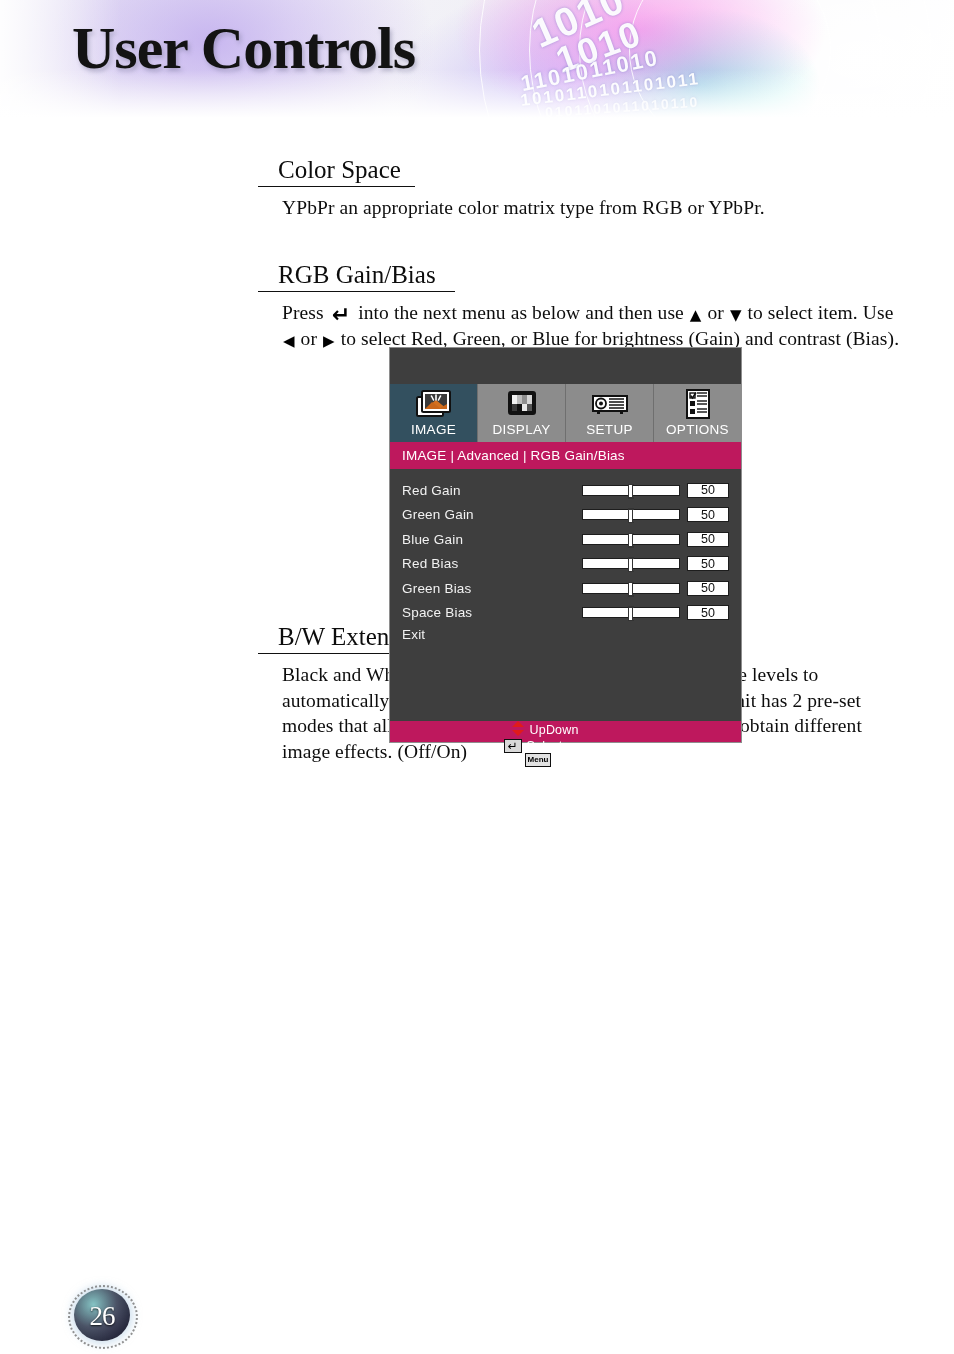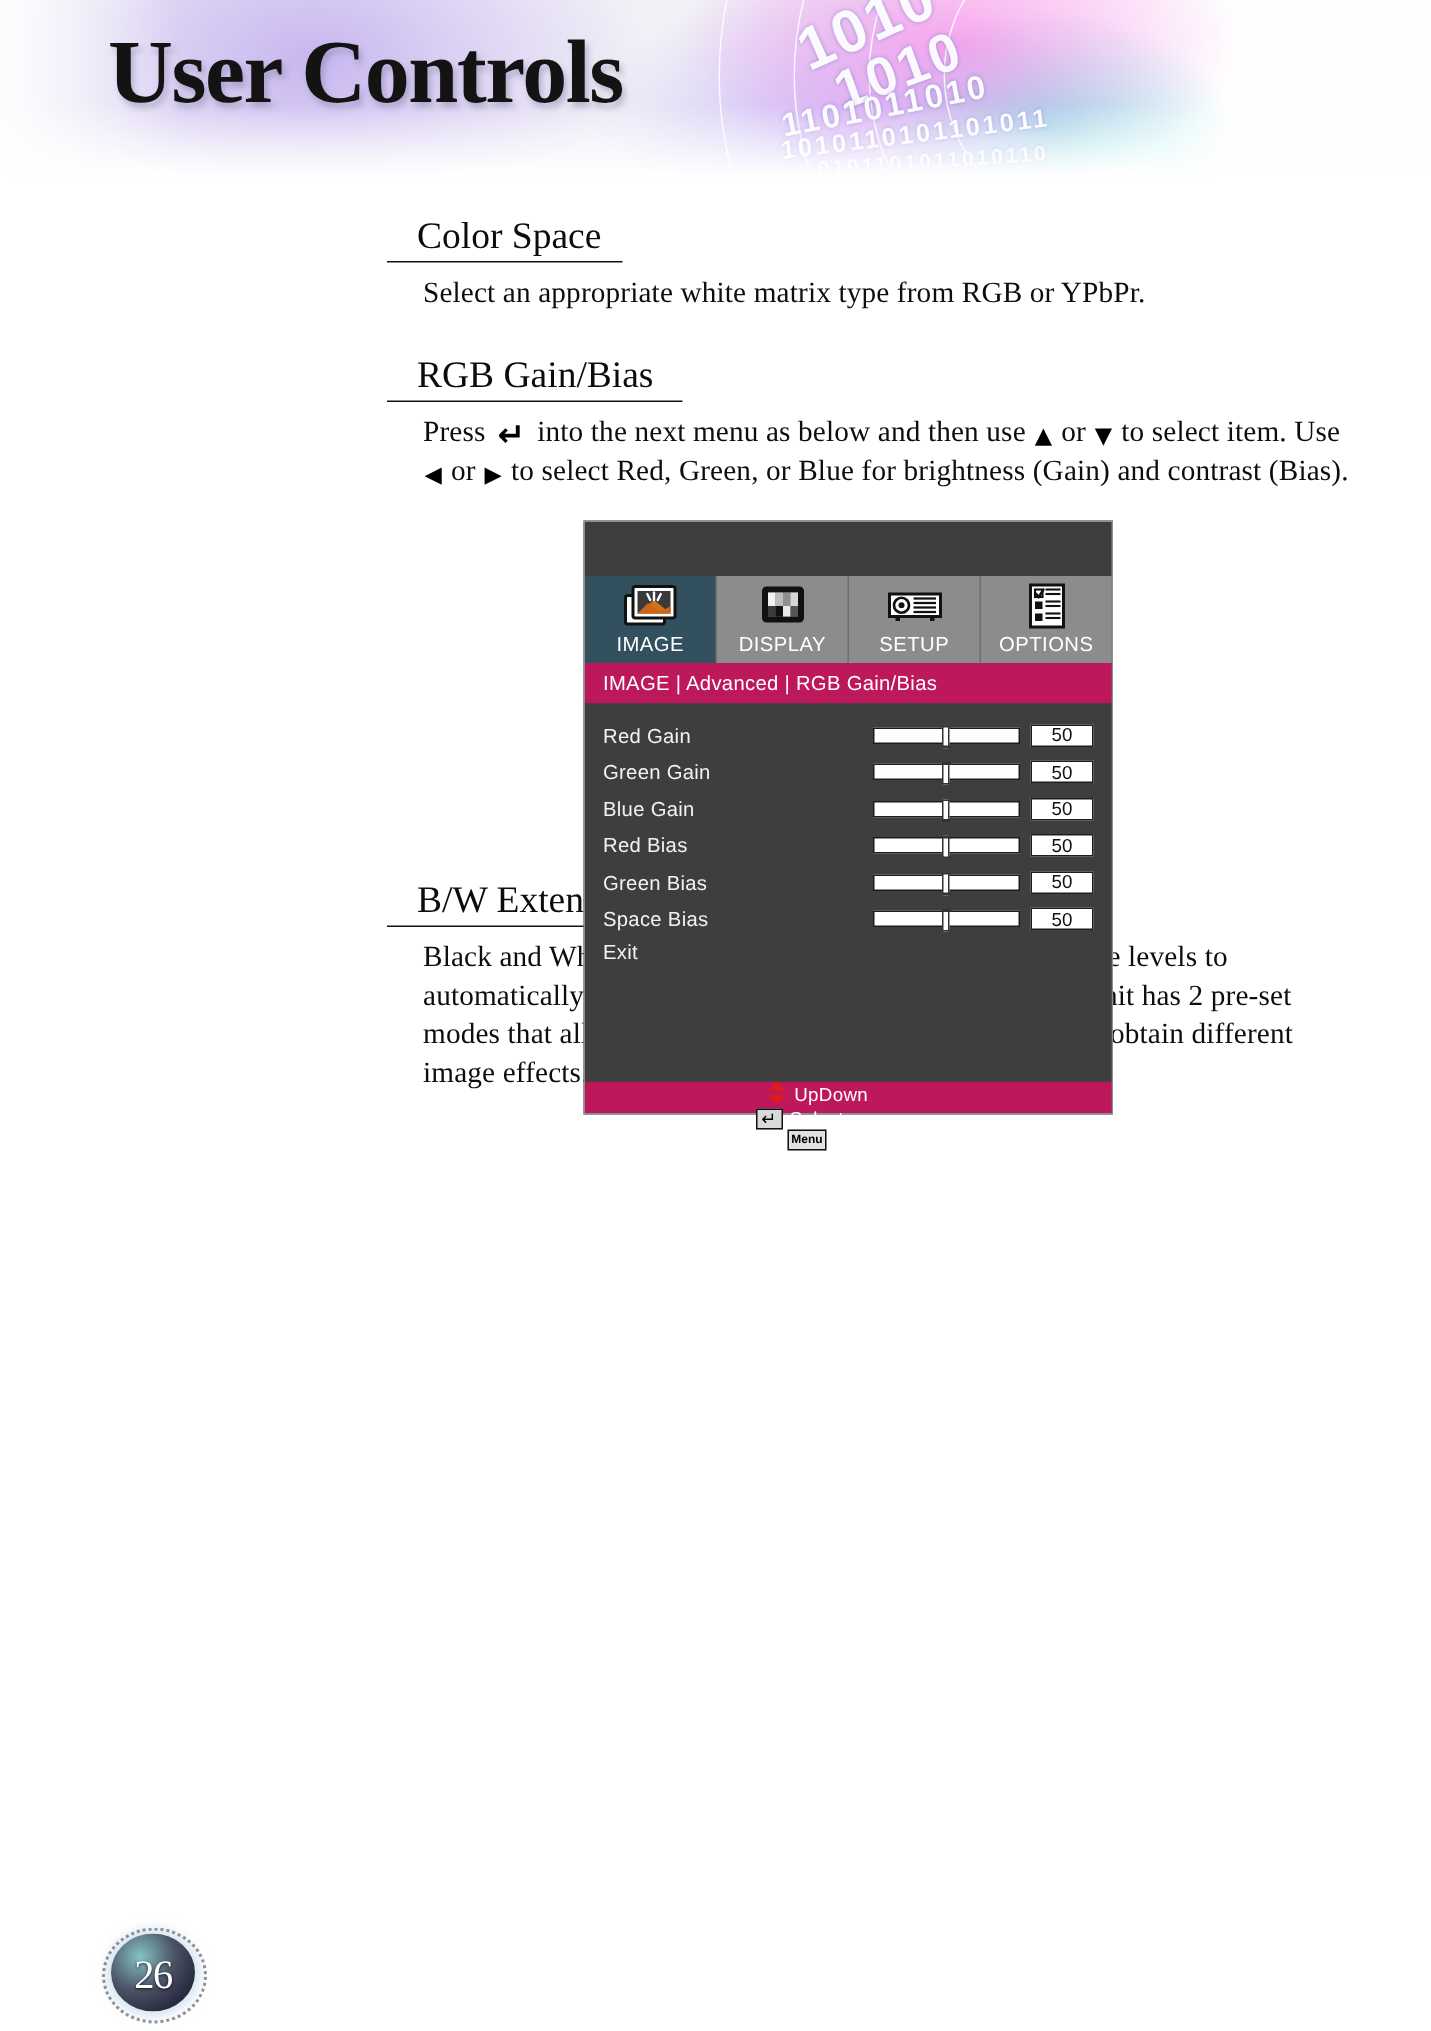--- a/index.html
+++ b/index.html
@@ -77,21 +77,21 @@
   .content {
     position: absolute;
     left: 278px; top: 140px;
     width: 625px;
   }
   h2.section {
     font-family: "Liberation Serif", serif;
     font-weight: normal;
     font-size: 25px;
     color: #0c0c0c;
-    margin: 4px 0 2px 0;
+    margin: 16px 0 2px 0;
     padding: 0 0 3px 0;
     display: inline-block;
     position: relative;
     line-height: 1.12;
   }
   .section-wrap {
     position: relative;
     margin-bottom: 6px;
   }
   .section-wrap::after {
@@ -325,21 +325,21 @@
   <div class="banner-fade-left"></div>
   <div class="banner-fade-bottom"></div>
   <div class="banner-title">User Controls</div>
 </div>
 
 <div class="content">
 
   <div class="section-wrap w-colorspace">
     <h2 class="section">Color Space</h2>
   </div>
-  <p class="body gap-small">Select an appropriate white matrix type from RGB or YPbPr.</p>
+  <p class="body gap-small">YPbPr an appropriate color matrix type from RGB or YPbPr.</p>
 
   <div class="section-wrap w-rgb">
     <h2 class="section">RGB Gain/Bias</h2>
   </div>
   <p class="body"><span>Press </span><span class="glyph enter">↵</span><span> into the next menu as below and then use </span><span class="glyph tri">▲</span><span> or </span><span class="glyph tri">▼</span><span> to select item. Use </span><span class="glyph tri">◀</span><span> or </span><span class="glyph tri">▶</span><span> to select Red, Green, or Blue for brightness (Gain) and contrast (Bias).</span></p>
 
   <div style="height:232px;"></div>
 
   <div class="section-wrap w-bw">
     <h2 class="section">B/W Extension</h2>

